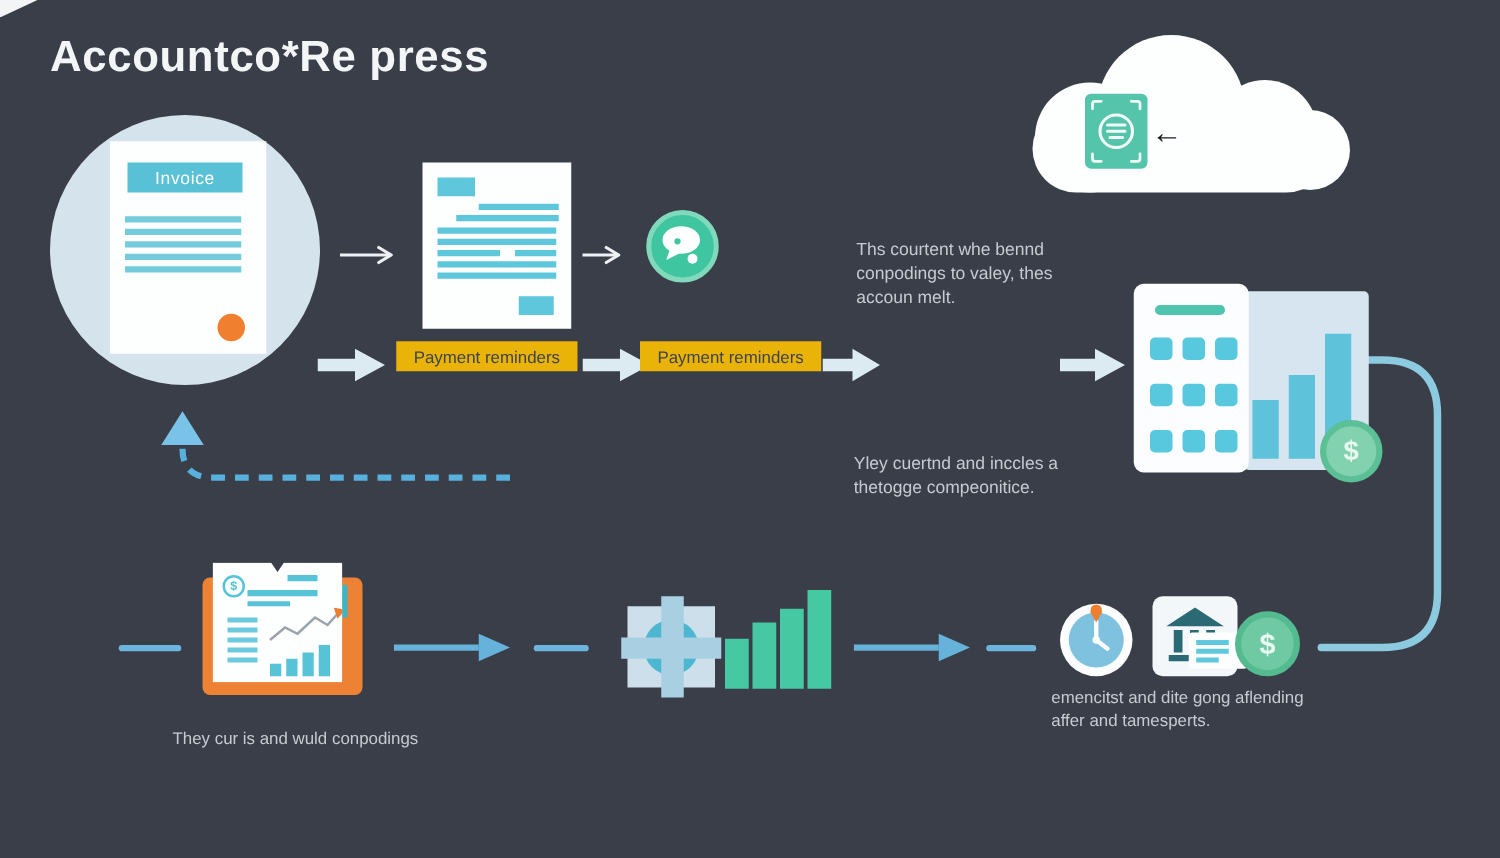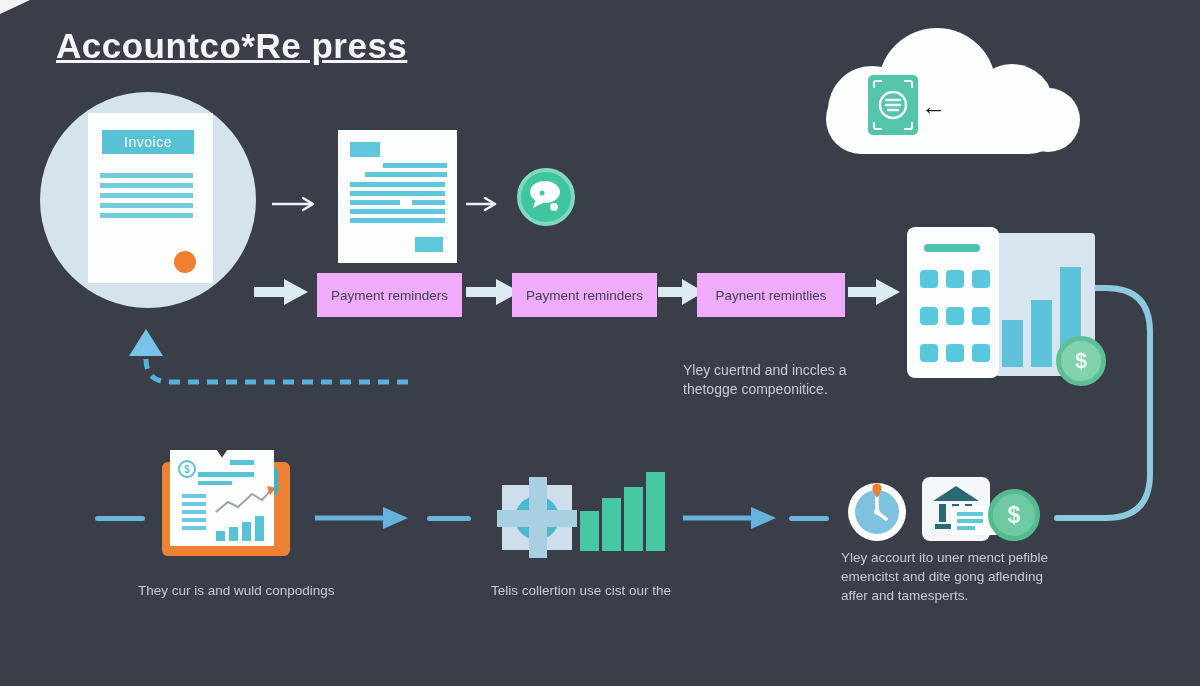--- a/index.html
+++ b/index.html
@@ -5,21 +5,21 @@
   html,body{margin:0;padding:0;background:#23262e;}
   .canvas{position:relative;width:1200px;height:686px;background:#3a3e49;overflow:hidden;
           font-family:"Liberation Sans",sans-serif;}
   .abs{position:absolute;}
 
   
   .wedge{left:0;top:0;width:30px;height:14px;background:#f2f4f6;
          clip-path:polygon(0 0,100% 0,0 100%);}
 
   
-  .title{left:56px;top:26px;font-size:35px;font-weight:800;color:#f3f5f7;letter-spacing:.5px;text-decoration:underline;}
+  .title{left:40px;top:26px;font-size:35px;font-weight:800;color:#f3f5f7;letter-spacing:.5px;}
 
   
   .inv-circle{left:40px;top:92px;width:216px;height:216px;border-radius:50%;background:#d5e3ec;}
   .inv-doc{left:88px;top:113px;width:125px;height:170px;background:#fdfefe;}
   .inv-band{left:14px;top:17px;width:92px;height:24px;background:#58c1d6;color:#fdfefe;
             font-size:14px;display:flex;align-items:center;justify-content:center;letter-spacing:.5px;}
   .inv-line{left:12px;width:93px;height:5px;background:#74cbdc;}
   .inv-dot{left:86px;top:138px;width:22px;height:22px;border-radius:50%;background:#f0802f;}
 
   
@@ -28,21 +28,21 @@
   
   .mid-doc{left:338px;top:130px;width:119px;height:133px;background:#fdfefe;}
   .tblk{background:#5ec7dc;}
   .tline{background:#5ec7dc;height:4.5px;}
 
   
   .speech{left:517px;top:168px;width:58px;height:58px;border-radius:50%;
           background:#3fc5a0;border:4px solid #7fd9ba;box-sizing:border-box;}
 
   
-  .rbox{top:273px;width:145px;height:44px;background:#f0abfc;color:#3d434f;font-size:13.5px;
+  .rbox{top:273px;width:145px;height:24px;background:#eab308;color:#3d434f;font-size:13.5px;
         display:flex;align-items:center;justify-content:center;}
   .tarrow polygon{fill:#dcebf2;}
 
   
   .note{color:#c6cbd2;font-size:14px;line-height:19px;}
   .note-sm{font-size:13.5px;}
 
   
   .cloud-part{position:absolute;background:#fdfefe;border-radius:50%;}
   .cloud-base{position:absolute;background:#fdfefe;border-radius:35px;}
@@ -153,25 +153,29 @@
     <polygon points="0,10 30,10 30,2 54,15 30,28 30,20 0,20"></polygon>
   </svg>
   <div class="abs rbox" style="left:317px">Payment reminders</div>
   <svg class="abs tarrow" style="left:466px;top:277px" width="56" height="30">
     <polygon points="0,10 30,10 30,2 54,15 30,28 30,20 0,20"></polygon>
   </svg>
   <div class="abs rbox" style="left:512px">Payment reminders</div>
   <svg class="abs tarrow" style="left:658px;top:277px" width="48" height="30">
     <polygon points="0,10 24,10 24,2 46,15 24,28 24,20 0,20"></polygon>
   </svg>
-  <div class="abs rbox" style="left:697px;width:148px">Paynent remintlies</div>
   <svg class="abs tarrow" style="left:848px;top:277px" width="54" height="30">
     <polygon points="0,10 28,10 28,2 52,15 28,28 28,20 0,20"></polygon>
   </svg>
 
+  <div class="abs note" style="left:685px;top:190px">
+    <div>Ths courtent whe bennd</div>
+    <div>conpodings to valey, thes</div>
+    <div>accoun melt.</div>
+  </div>
   <div class="abs note" style="left:683px;top:361px">
     <div>Yley cuertnd and inccles a</div>
     <div>thetogge compeonitice.</div>
   </div>
 
   <div class="abs" style="left:820px;top:26px;width:250px;height:130px">
     <div class="cloud-part" style="left:58px;top:2px;width:118px;height:118px"></div>
     <div class="cloud-part" style="left:8px;top:40px;width:88px;height:88px"></div>
     <div class="cloud-part" style="left:150px;top:38px;width:84px;height:84px"></div>
     <div class="cloud-part" style="left:196px;top:62px;width:64px;height:64px"></div>
@@ -298,21 +302,19 @@
     <div class="abs rc-line" style="top:20px;width:18px"></div>
   </div>
   <div class="abs coin coin-rec">
     <span>$</span>
   </div>
 
   <div class="abs note note-sm" style="left:138px;top:581px">
     <div>They cur is and wuld conpodings</div>
   </div>
   <div class="abs note note-sm" style="left:491px;top:581px">
-    <div>Telis collertion use cist our the</div>
   </div>
   <div class="abs note note-sm" style="left:841px;top:548px">
-    <div>Yley accourt ito uner menct pefible</div>
     <div>emencitst and dite gong aflending</div>
     <div>affer and tamesperts.</div>
   </div>
 
 </div>
 
 </body></html>

